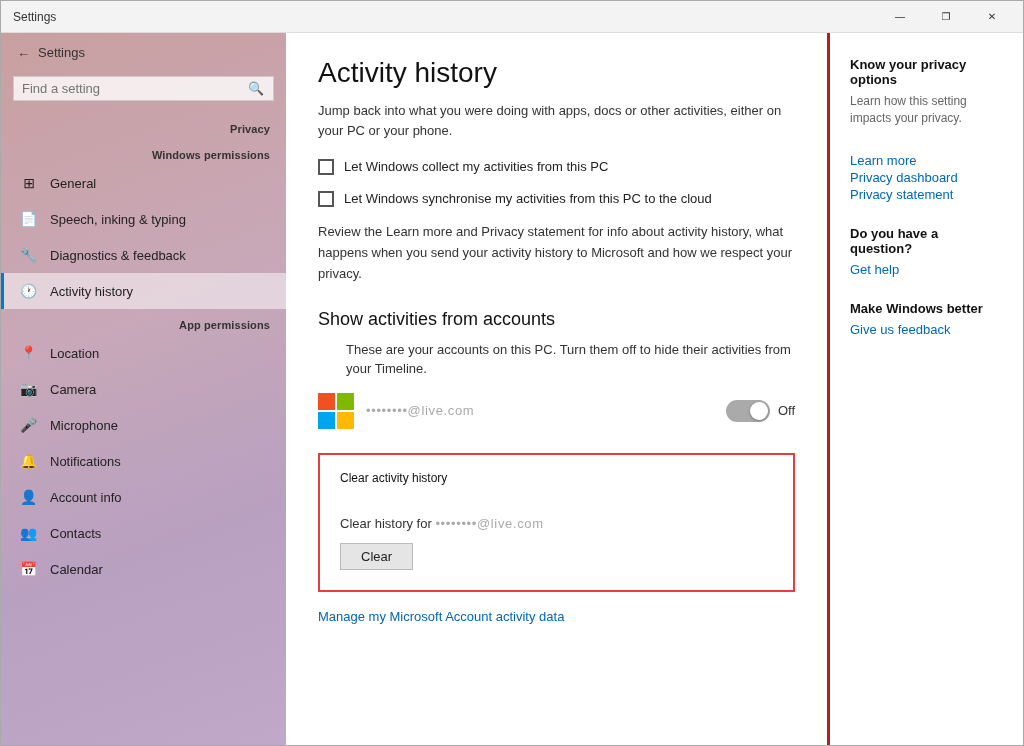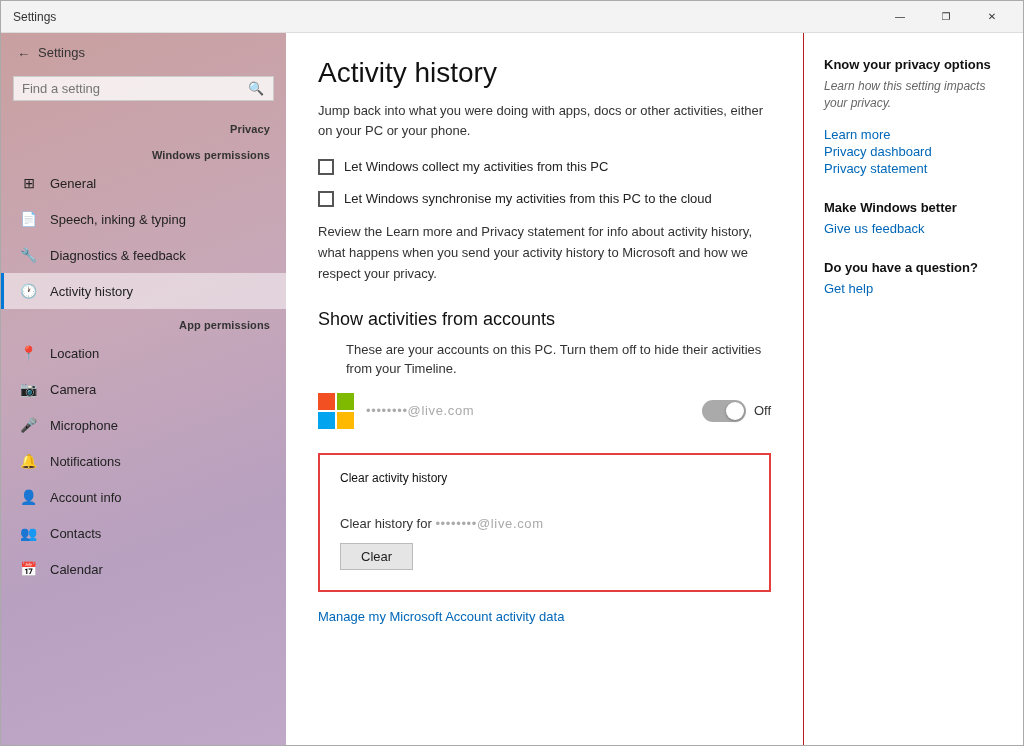--- a/index.html
+++ b/index.html
@@ -297,43 +297,42 @@
 
     .manage-link {
       font-size: 13px;
       color: #0067b8;
       cursor: pointer;
       text-decoration: none;
     }
 
     
     .right-panel {
-      width: 220px;
+      width: 196px;
       padding: 24px 20px;
       background: #fff;
-      border-left: 1px solid #b91c1c;
+      border-left: 3px solid #b91c1c;
       flex-shrink: 0;
       font-size: 13px;
     }
 
     .right-panel-section { margin-bottom: 24px; }
 
     .right-panel-title {
       font-size: 13px;
       font-weight: 600;
       color: #111;
       margin-bottom: 6px;
     }
 
     .right-panel-desc {
       font-size: 12px;
       color: #666;
-      margin-bottom: 15px;
+      margin-bottom: 26px;
       line-height: 1.4;
-      font-style: italic;
     }
 
     .right-panel-link {
       display: block;
       font-size: 13px;
       color: #0067b8;
       cursor: pointer;
       text-decoration: none;
       margin-bottom: 2px;
     }
@@ -471,24 +470,24 @@
     <div class="right-panel">
       <div class="right-panel-section">
         <div class="right-panel-title">Know your privacy options</div>
         <div class="right-panel-desc">Learn how this setting impacts your privacy.</div>
         <a class="right-panel-link">Learn more</a>
         <a class="right-panel-link">Privacy dashboard</a>
         <a class="right-panel-link">Privacy statement</a>
       </div>
 
       <div class="right-panel-section">
+        <div class="right-panel-title">Do you have a question?</div>
+        <a class="right-panel-link">Get help</a>
+      </div>
+
+      <div class="right-panel-section">
         <div class="right-panel-title">Make Windows better</div>
         <a class="right-panel-link">Give us feedback</a>
       </div>
-
-      <div class="right-panel-section">
-        <div class="right-panel-title">Do you have a question?</div>
-        <a class="right-panel-link">Get help</a>
-      </div>
     </div>
 
   </div>
 </div>
 
 </body></html>

